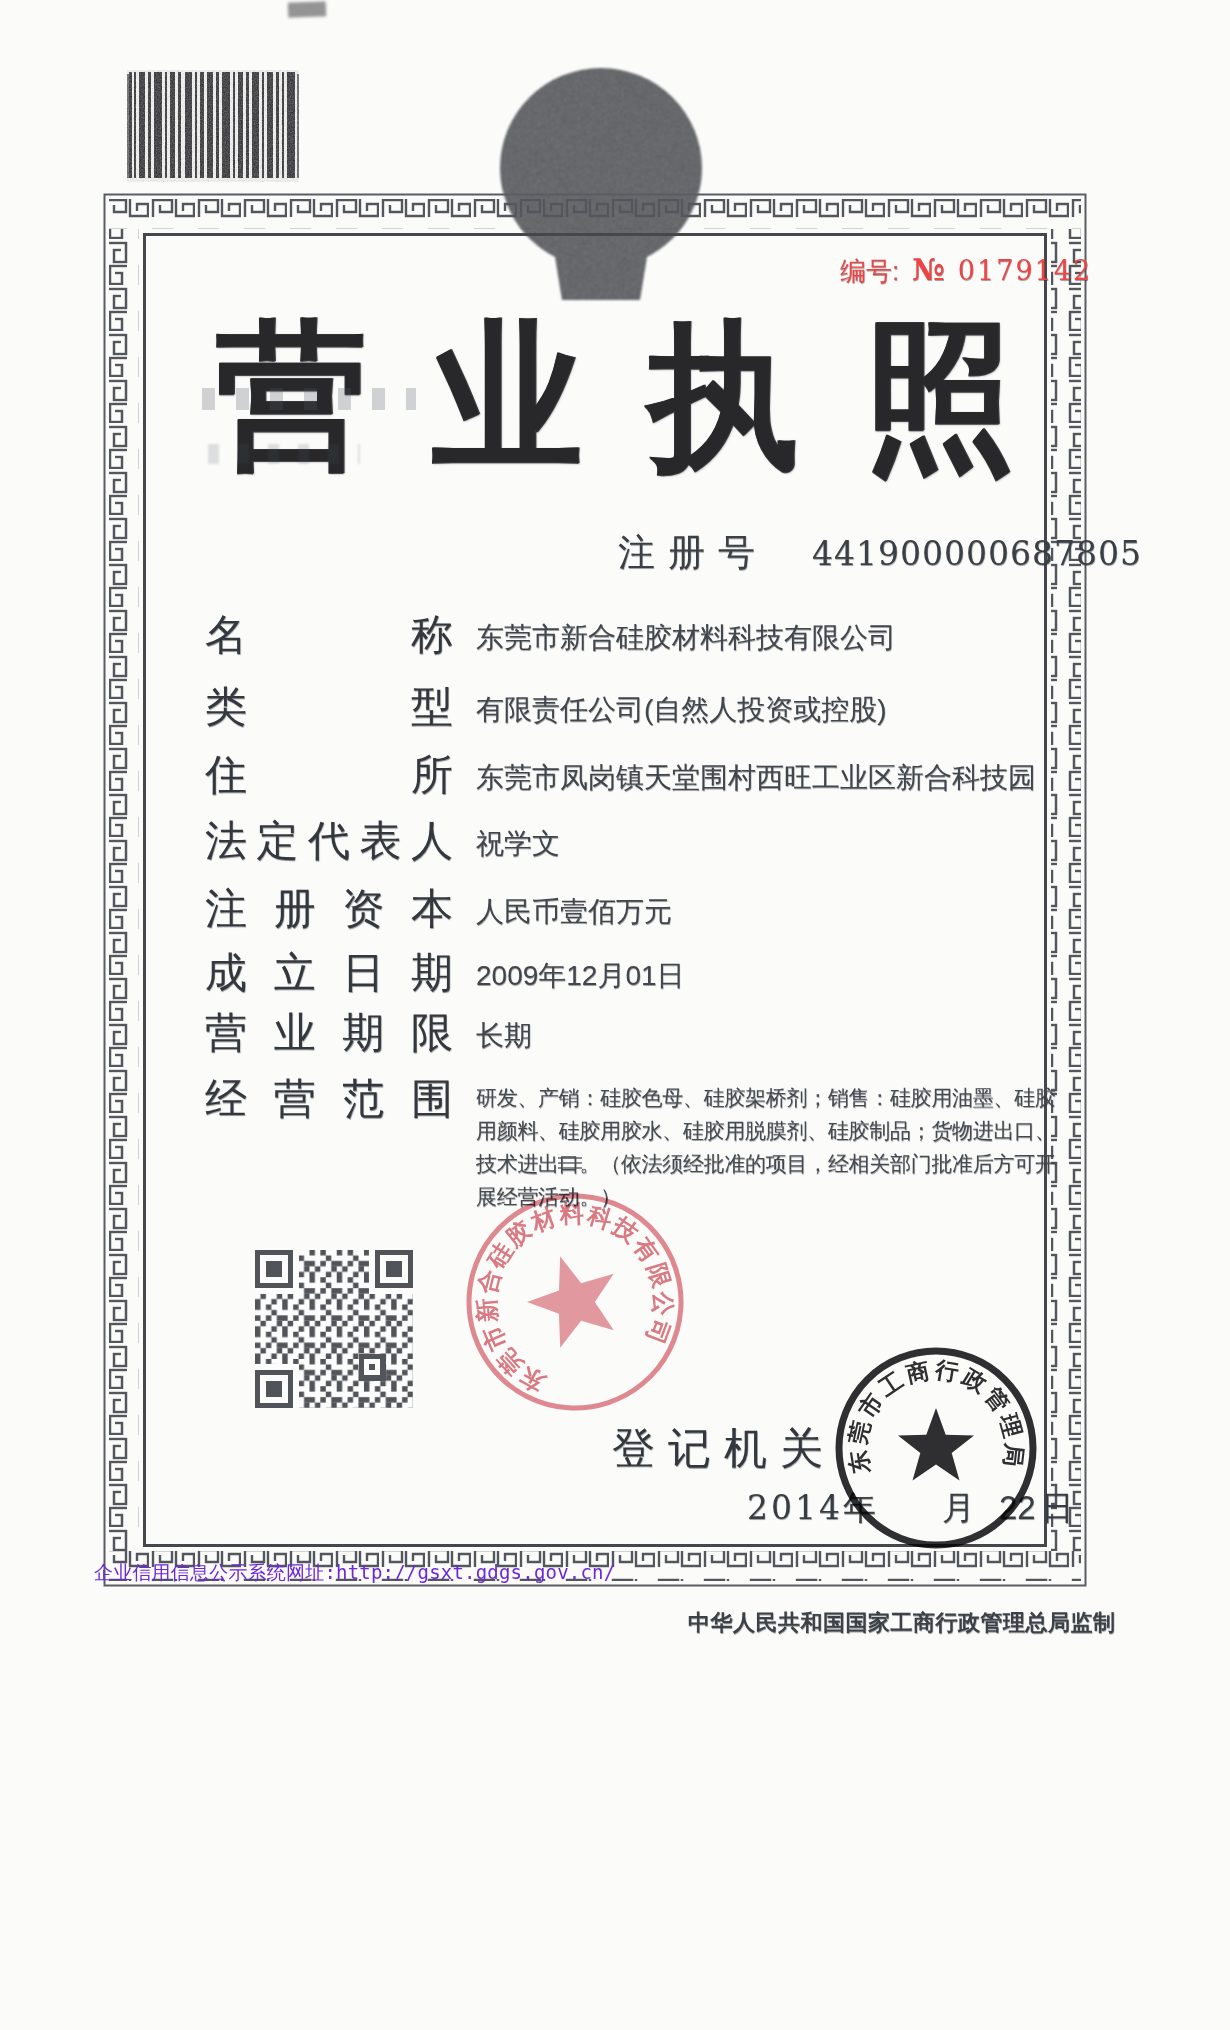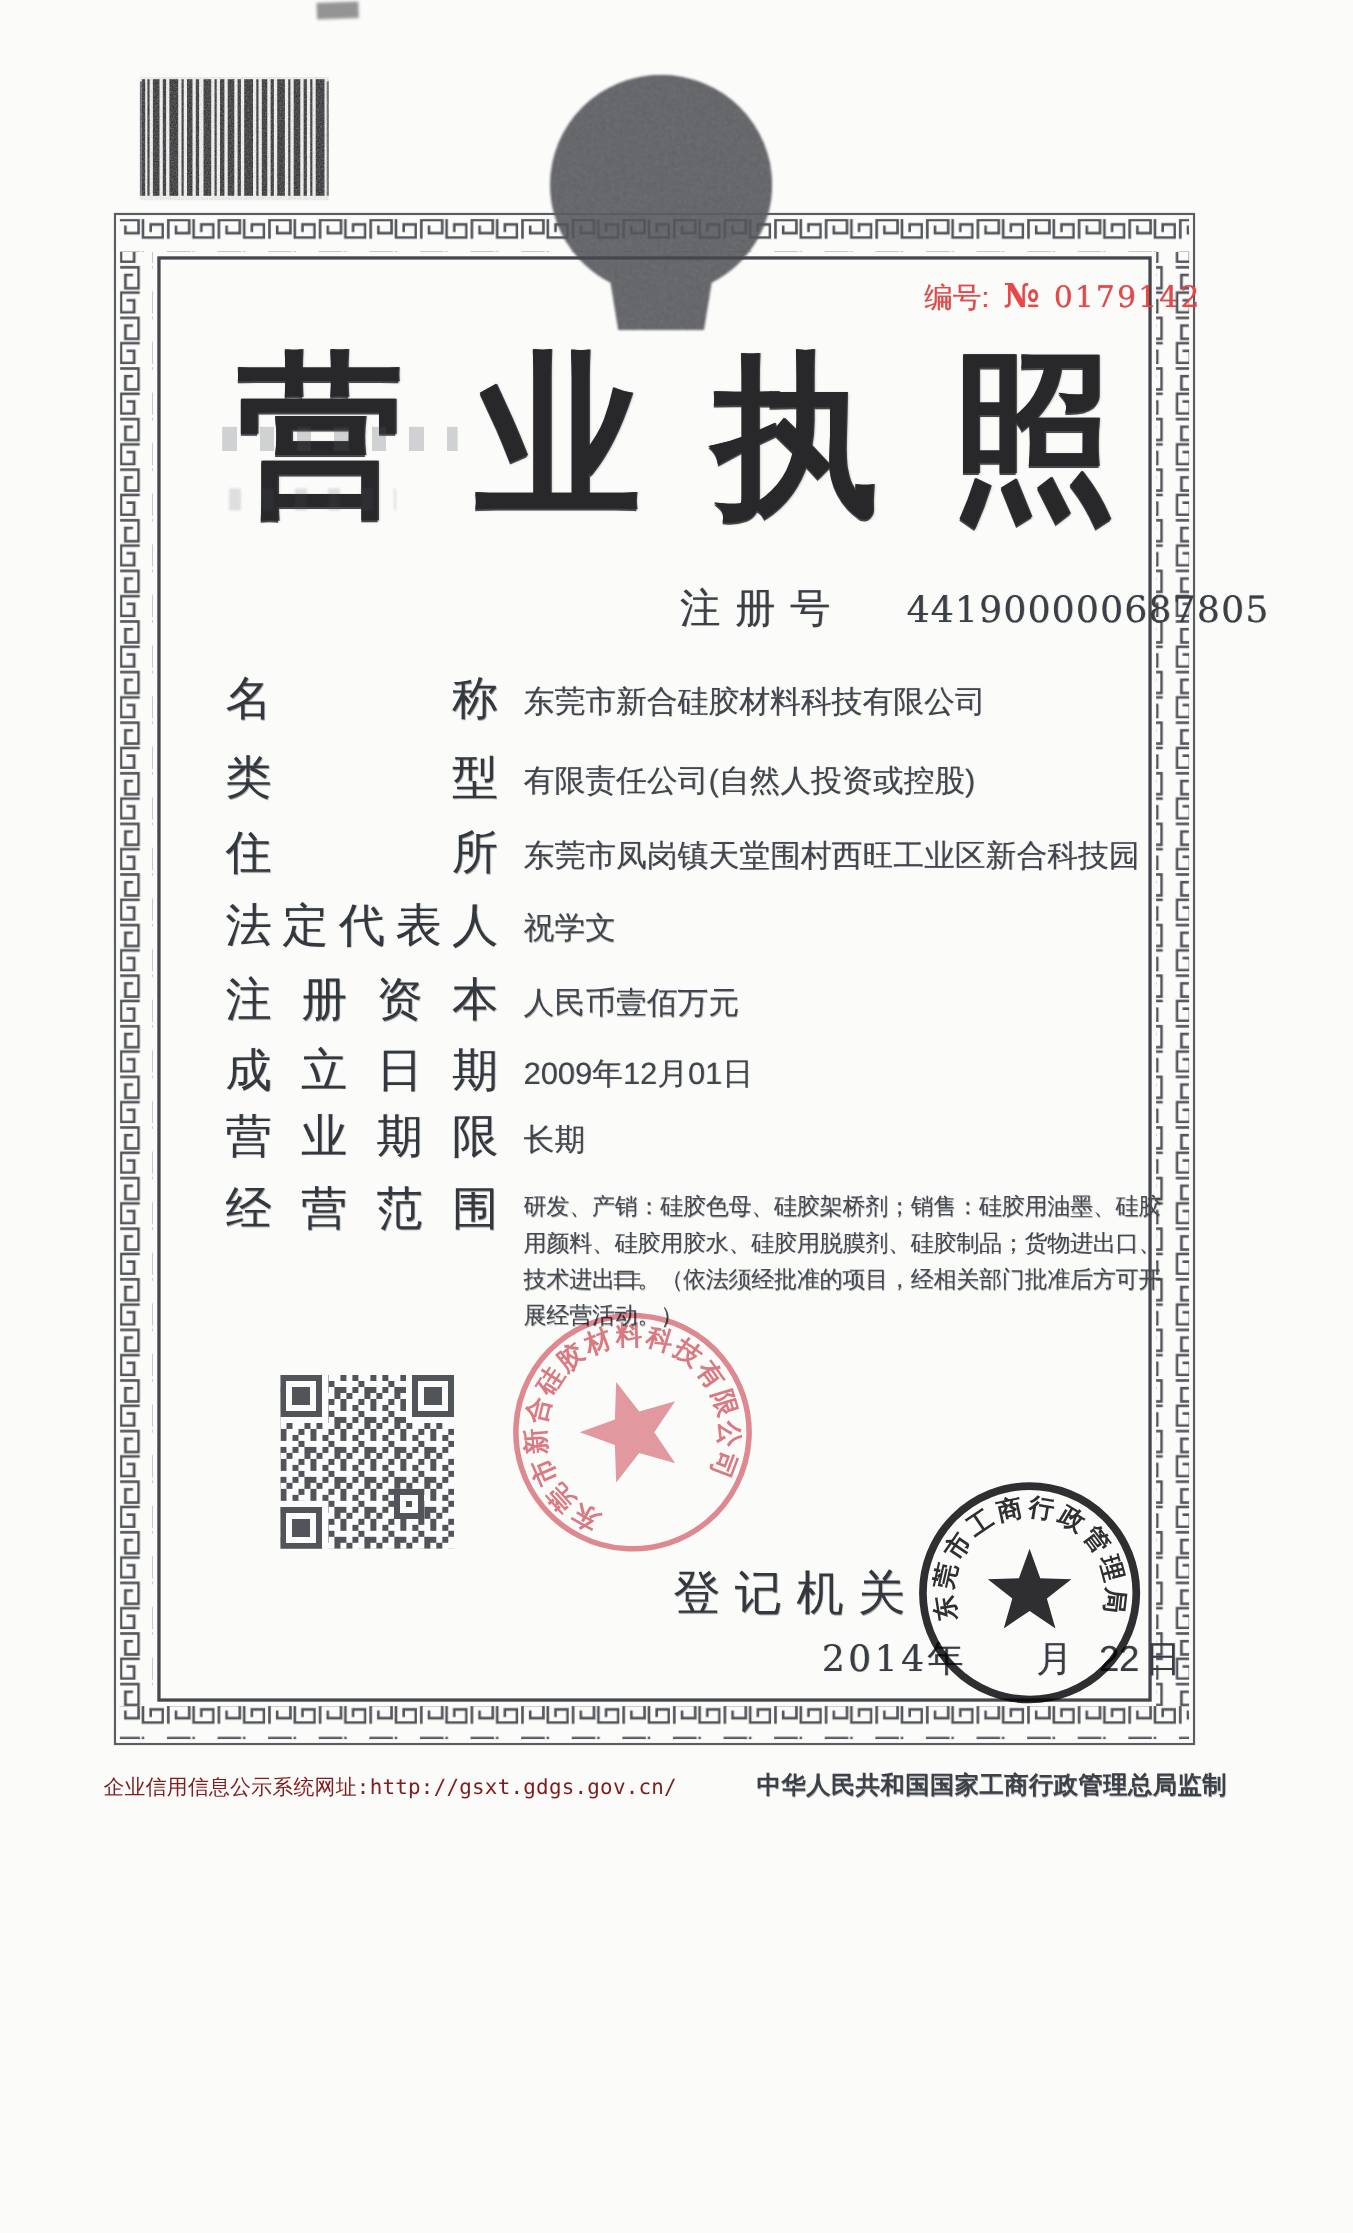--- a/index.html
+++ b/index.html
@@ -14,40 +14,40 @@
   .serial{left:840px;top:252px;display:flex;align-items:baseline;gap:13px;
     font-size:26px;color:#ef4444;}
   .serial .nosym{font-family:"DejaVu Serif",serif;font-weight:bold;font-size:30px;}
   .serial .digits{font-family:"DejaVu Serif",serif;font-size:27px;letter-spacing:2px;}
   
   .title{left:0;top:310px;width:1230px;margin:0;text-align:center;
     font-size:150px;line-height:1.15;font-weight:900;color:#28282b;
     letter-spacing:66px;text-indent:66px;transform:scaleY(1.06);
     text-shadow:1.2px 0 0 #3b3b3f,0 1.2px 0 #47474b,1px 1px 2px rgba(30,30,34,.5);}
   
-  .regno{left:618px;top:528px;display:flex;align-items:baseline;gap:56px;color:#3b4046;}
+  .regno{left:618px;top:528px;display:flex;align-items:baseline;gap:44px;color:#3b4046;}
   .regno .lbl{font-size:37px;letter-spacing:13px;}
   .regno .val{font-family:"DejaVu Serif",serif;font-size:33px;letter-spacing:1px;}
   
   .field{position:absolute;left:205px;width:870px;display:flex;align-items:flex-start;}
   .flabel{width:248px;flex:none;font-size:42px;line-height:1.1;color:#33383e;
     text-shadow:0.6px 0.6px 0.8px rgba(40,44,50,.5);}
   [data-justify]{display:flex;justify-content:space-between;}
   .fvalue{margin-left:23px;width:596px;font-size:28px;line-height:1.35;padding-top:7px;color:#41464d;}
   .fvalue.scope{font-size:21px;line-height:33px;letter-spacing:-0.3px;padding-top:5px;color:#454a51;}
   
   .authority{left:612px;top:1420px;font-size:43px;letter-spacing:13px;color:#33383e;
     text-shadow:0.6px 0.6px 0.8px rgba(40,44,50,.5);}
   .dateline{left:747px;top:1486px;display:flex;align-items:baseline;font-size:33px;color:#383d43;}
   .dateline .y{font-family:"DejaVu Serif",serif;letter-spacing:3px;}
   .dateline .u1{margin-right:66px;}
   .dateline .u2{margin-right:24px;}
   .dateline .d{font-family:Liberation Sans, sans-serif;margin-right:5px;}
   
-  .footer-left{left:94px;top:1612px;font-size:19px;color:#7f1d1d;
+  .footer-left{left:94px;top:1560px;font-size:19px;color:#6d28d9;
     font-family:"DejaVu Sans Mono","Liberation Sans",monospace;letter-spacing:0.2px;}
   .footer-right{left:688px;top:1608px;font-size:22px;font-weight:600;color:#3c4147;letter-spacing:0.5px;}
   
   .seal{mix-blend-mode:multiply;}
   .seal-red{left:455px;top:1182px;filter:blur(0.4px);}
   .seal-black{left:830px;top:1342px;filter:blur(0.3px);}
   
   .art{position:absolute;pointer-events:none;}
   .art-top{left:288px;top:2px;width:38px;height:15px;background:#2f2f33;opacity:.5;
     filter:blur(1.5px);transform:rotate(-2deg);}

